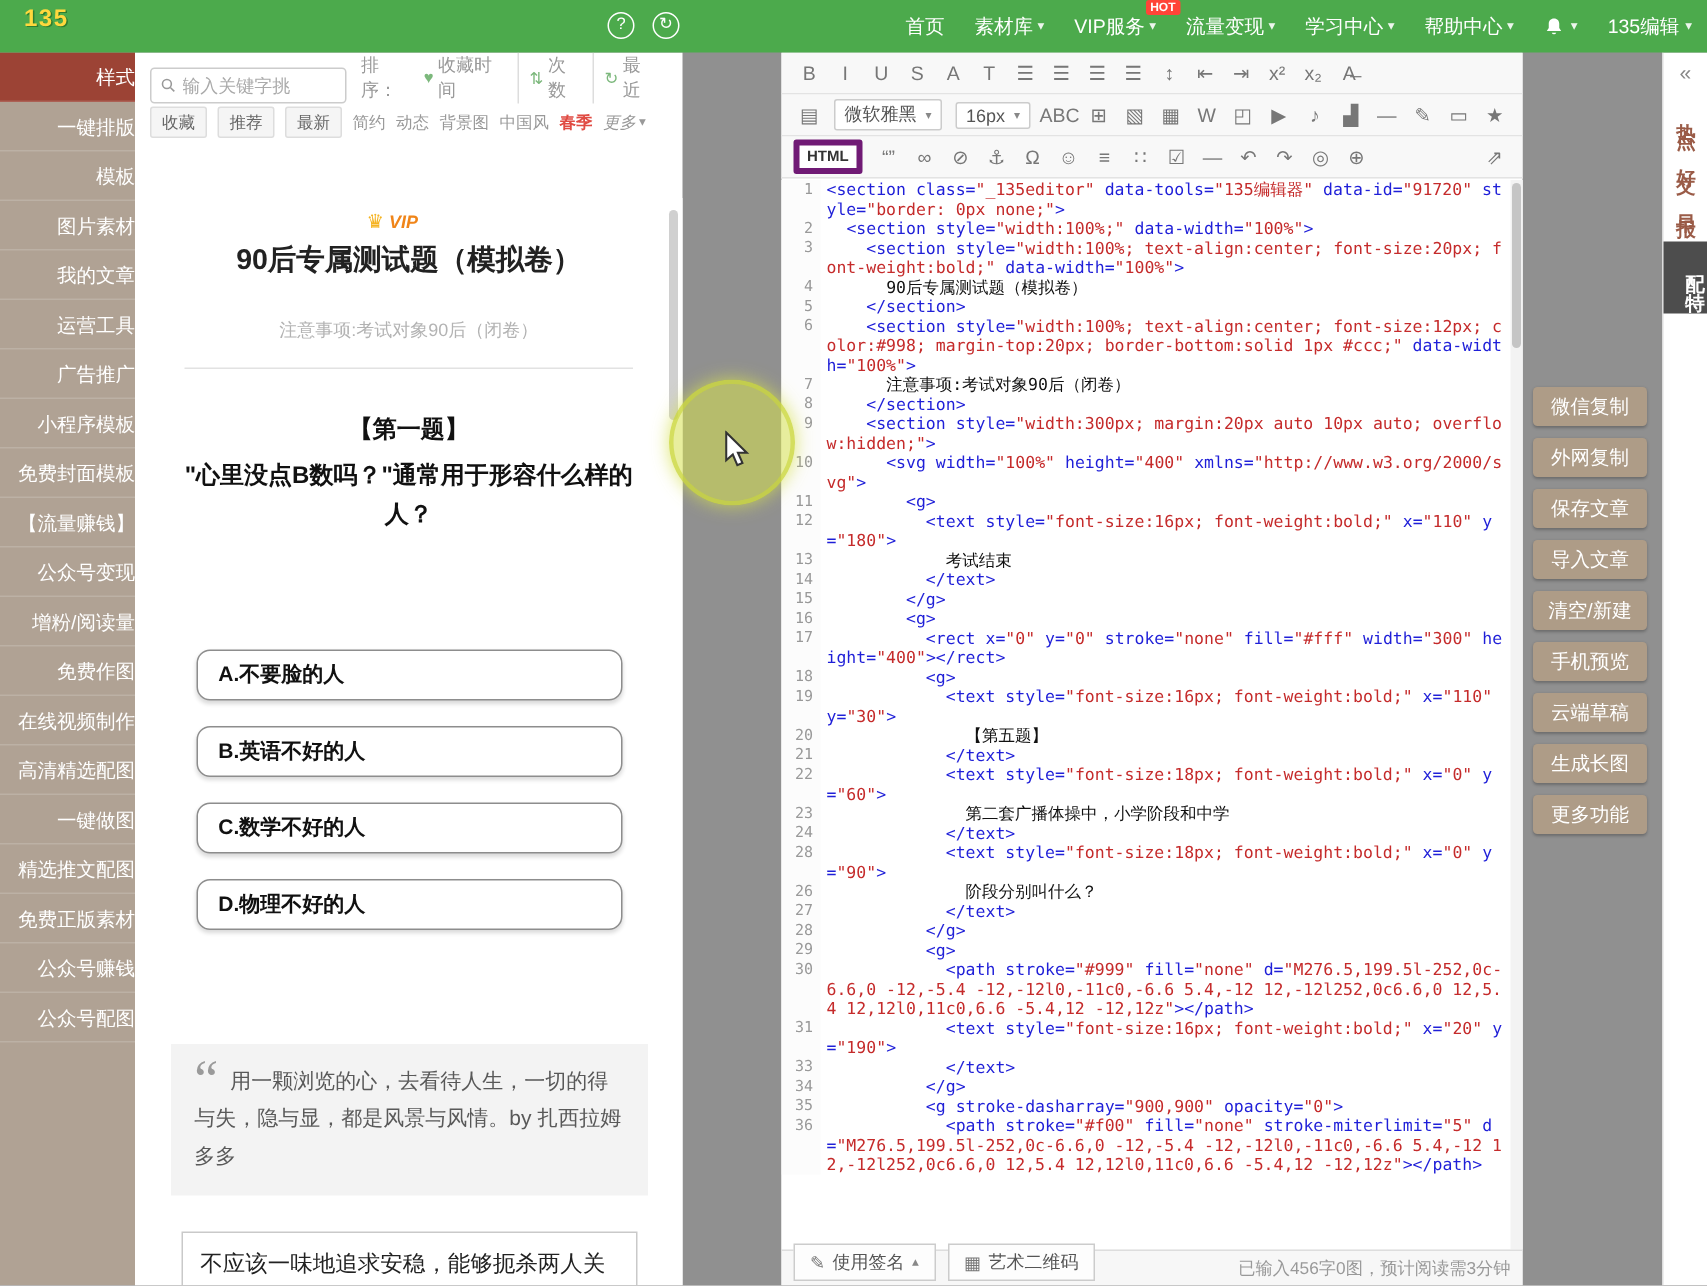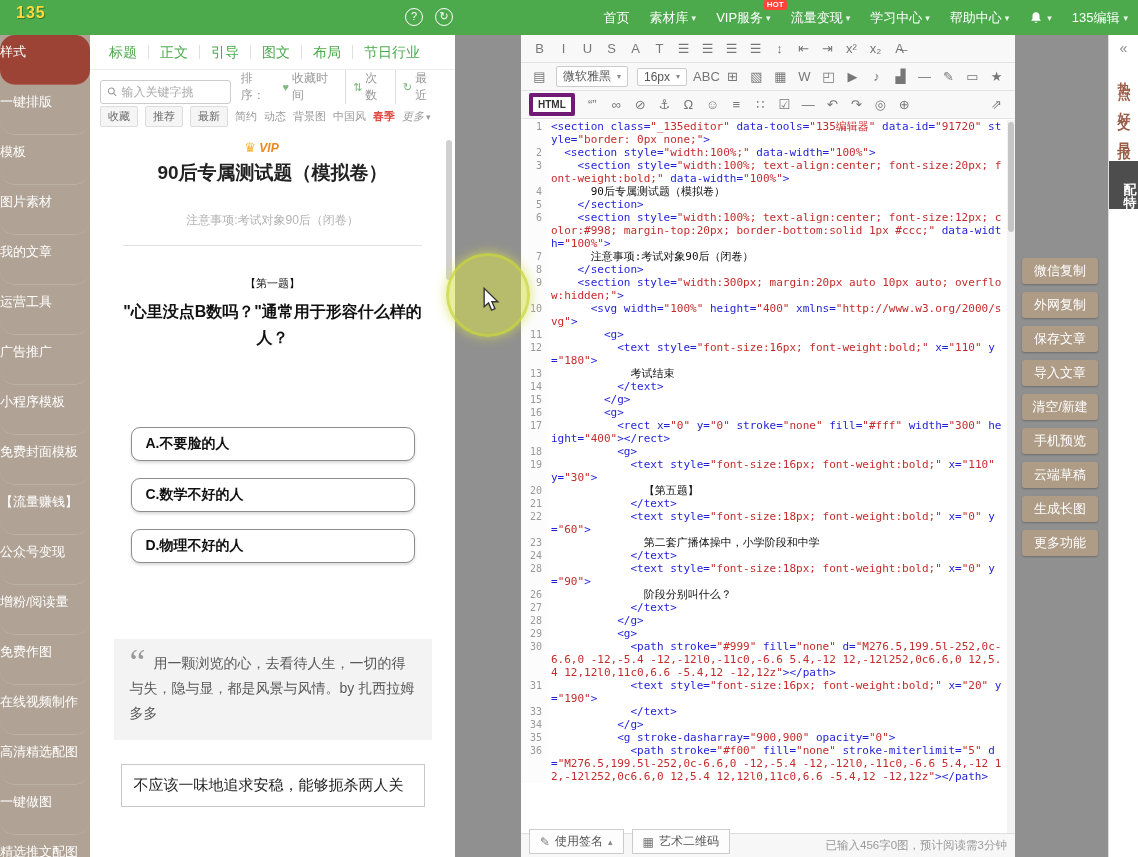--- a/index.html
+++ b/index.html
@@ -14,21 +14,21 @@
   .circle-icon { width:18px; height:18px; border:1.5px solid #fff; border-radius:50%; color:#fff; font-size:11px; line-height:15px; text-align:center; cursor:pointer; }
   .topbar-nav { position:absolute; right:10px; top:0; height:35px; display:flex; align-items:center; gap:20px; }
   .nav-items { display:contents; }
   .nav-item { position:relative; display:flex; align-items:center; gap:3px; color:#fff; font-size:13px; text-decoration:none; cursor:pointer; white-space:nowrap; }
   .nav-caret { font-size:9px; opacity:.9; }
   .hot-badge { position:absolute; top:-9px; right:-16px; background:#ff4438; color:#fff; font-size:8px; font-weight:bold; padding:1px 3px; border-radius:2px; line-height:1; }
   .bell-wrap,.user-wrap { display:flex; align-items:center; gap:4px; color:#fff; font-size:13px; cursor:pointer; }
 
   
   .sidebar { position:absolute; left:0; top:35px; width:90px; height:822px; background:#b0a294; }
-  .side-item { height:50px; line-height:33px; text-align:left; color:#fff; font-size:13px; border-bottom:1px solid rgba(255,255,255,.16); cursor:pointer; overflow:hidden; white-space:nowrap;border-radius:15px; }
+  .side-item { height:33px; line-height:33px; text-align:right; color:#fff; font-size:13px; border-bottom:1px solid rgba(255,255,255,.16); cursor:pointer; overflow:hidden; white-space:nowrap; }
   .side-item.active { background:#9c4335; }
 
   
   .panel { position:absolute; left:90px; top:35px; width:365px; height:822px; background:#fff; }
   .panel-tabs { height:35px; display:flex; align-items:center; padding:0 8px; border-bottom:1px solid #ececec; }
   .ptab { color:#4caa4c; font-size:14px; padding:0 11px; border-right:1px solid #e0e0e0; cursor:pointer; line-height:14px; }
   .ptab:last-child { border-right:none; }
   .search-row { height:34px; display:flex; align-items:flex-end; padding:0 10px; gap:10px; }
   .search-box { display:flex; align-items:center; gap:4px; border:1px solid #ccc; border-radius:3px; height:24px; padding:0 6px; width:134px; background:#fff; }
   .search-box input { border:none; outline:none; font-size:12px; width:100%; color:#333; }
@@ -45,21 +45,21 @@
   .tag.hot { color:#e04b43; font-weight:bold; }
   .more { color:#999; cursor:pointer; display:flex; align-items:center; gap:2px;font-style:italic; }
   .more .nav-caret { opacity:1; color:#999; }
 
   .article { position:absolute; left:0; top:97px; width:365px; height:725px; overflow:hidden; background:#fff; padding-top:8px; }
   .vip-row { text-align:center; padding-right:22px; font-size:12px; height:16px; }
   .crown { color:#f5b321; font-size:13px; }
   .vip-label { color:#f08519; font-weight:bold; font-style:italic; }
   .a-title { text-align:center; font-size:19px; font-weight:bold; color:#222; margin-top:4px; }
   .a-notice { margin:26px auto 0; width:82%; text-align:center; color:#b3b3b3; font-size:12px; padding-bottom:16px; border-bottom:1px solid #e2e2e2; }
-  .a-qlabel { margin-top:30px; text-align:center; font-weight:normal; font-size:11px; color:#111; }
+  .a-qlabel { margin-top:30px; text-align:center; font-weight:bold; font-size:16px; color:#111; }
   .a-question { margin:8px auto 0; width:322px; text-align:center; font-weight:bold; font-size:16px; color:#111; line-height:26px; }
   .a-options { margin-top:76px; }
   .a-option { width:284px; margin:0 auto 17px; border:1px solid #8d8d8d; border-radius:9px; padding:7px 0 7px 14px; font-weight:bold; font-size:14px; color:#111; background:#fff; box-shadow:0 2px 3px rgba(0,0,0,.15); cursor:pointer; }
   .quote-block { margin:76px auto 0; width:318px; background:#f3f3f3; padding:12px 16px 14px; color:#595959; font-size:14px; line-height:25px; }
   .quote-mark { float:left; font-family:"Liberation Serif","DejaVu Serif",serif; font-size:36px; line-height:22px; color:#9a9a9a; margin-right:8px; }
   .partial-box { margin:24px auto 0; width:304px; border:1px solid #c9c9c9; padding:11px 12px; font-size:15px; color:#222; }
   .panel-scrollbar { position:absolute; right:3px; top:105px; width:6px; height:140px; background:#d0d0d0; border-radius:3px; cursor:pointer; }
 
   
   .editor { position:absolute; left:521px; top:35px; width:494px; height:822px; background:#fff; }
@@ -244,29 +244,20 @@
       <div class="side-item" data-name="sidebar-item">
         <span data-name="sidebar-item-label">公众号赚钱</span>
       </div>
 
       <div class="side-item" data-name="sidebar-item">
         <span data-name="sidebar-item-label">公众号配图</span>
       </div>
     </aside>
 
   <section class="panel" data-name="style-panel">
-    <nav class="panel-tabs" data-name="panel-tabs">
-
-    <span class="ptab" data-name="panel-tab">标题</span>
-        <span class="ptab" data-name="panel-tab">正文</span>
-        <span class="ptab" data-name="panel-tab">引导</span>
-        <span class="ptab" data-name="panel-tab">图文</span>
-        <span class="ptab" data-name="panel-tab">布局</span>
-        <span class="ptab" data-name="panel-tab">节日行业</span>
-      </nav>
 
     <div class="search-row" data-name="search-row">
       <div class="search-box" data-name="search-box">
         <svg data-name="search-icon" width="12" height="12" viewBox="0 0 16 16">
             <circle cx="6.5" cy="6.5" r="4.5" fill="none" stroke="#999" stroke-width="1.6"></circle>
             <line x1="10" y1="10" x2="14" y2="14" stroke="#999" stroke-width="1.6"></line>
           </svg>
         <input data-name="search-input" type="text" placeholder="输入关键字挑" style="">
       </div>
       <div class="sort" data-name="sort-bar">
@@ -311,20 +302,21 @@
         <span class="crown" data-name="crown-icon">♛</span>
         <span class="vip-label" data-name="vip-label">VIP</span>
       </div>
       <h2 class="a-title" data-name="article-title">90后专属测试题（模拟卷）</h2>
       <div class="a-notice" data-name="article-notice">注意事项:考试对象90后（闭卷）</div>
       <div class="a-qlabel" data-name="question-label">【第一题】</div>
       <div class="a-question" data-name="question-text">"心里没点B数吗？"通常用于形容什么样的人？</div>
       <div class="a-options" data-name="options-list">
 
       <div class="a-option" data-name="quiz-option">A.不要脸的人</div>
+          <div class="a-option" data-name="quiz-option">B.英语不好的人</div>
           <div class="a-option" data-name="quiz-option">C.数学不好的人</div>
           <div class="a-option" data-name="quiz-option">D.物理不好的人</div>
         </div>
       <div class="quote-block" data-name="quote-block">
         <span class="quote-mark" data-name="quote-icon">“</span>
         <span data-name="quote-text">用一颗浏览的心，去看待人生，一切的得与失，隐与显，都是风景与风情。by 扎西拉姆多多</span>
       </div>
       <div class="partial-box" data-name="partial-paragraph">
         <span data-name="partial-text">不应该一味地追求安稳，能够扼杀两人关</span>
       </div>

